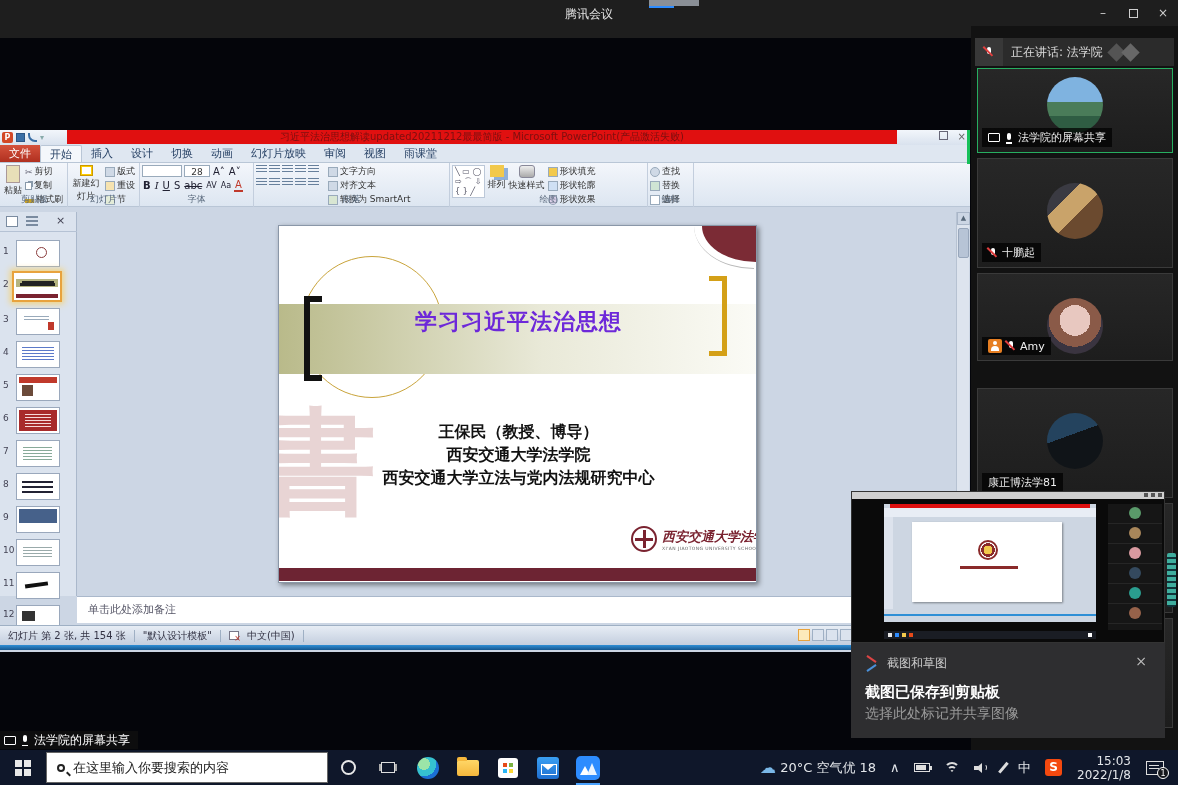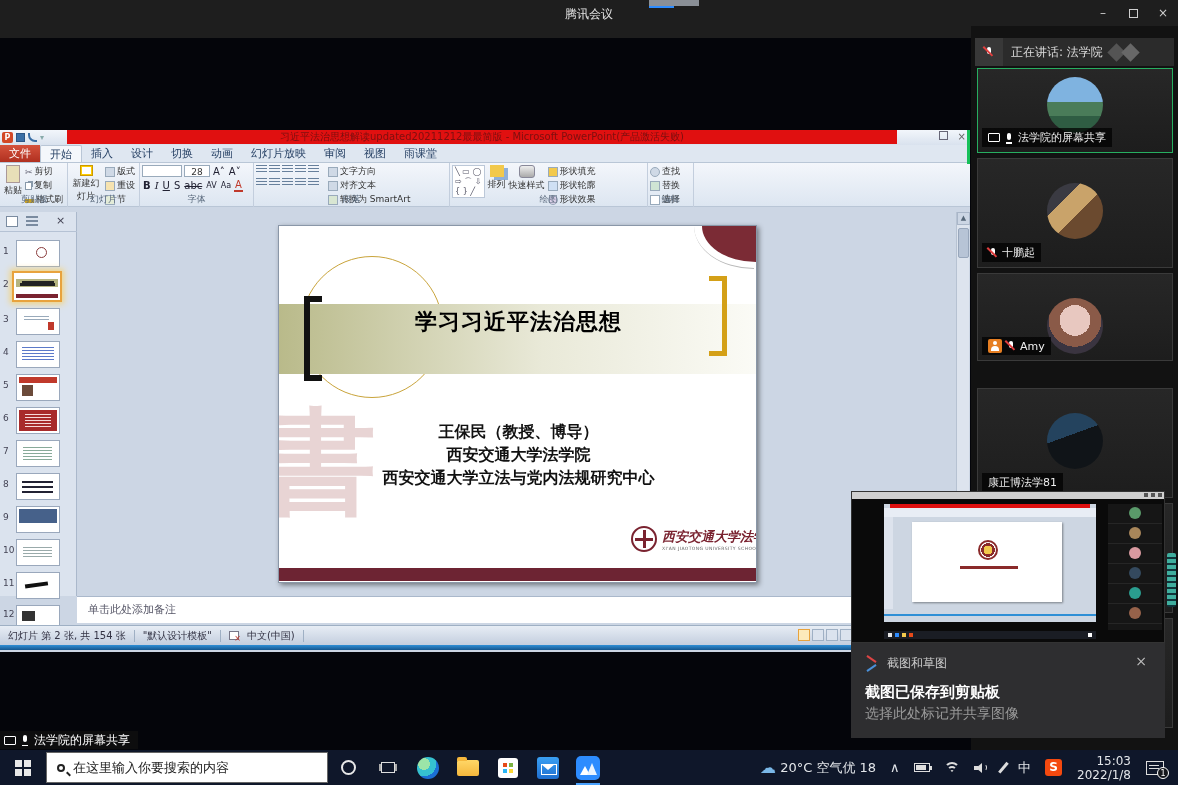--- a/index.html
+++ b/index.html
@@ -77,21 +77,21 @@
   .m10 { background:#fff; } .m10::before{ content:""; position:absolute; left:10%; top:22%; right:14%; height:55%; background:repeating-linear-gradient(#9aa 0 1px, transparent 1px 3px); }
   .m11 { background:#fff; } .m11::before{ content:""; position:absolute; left:15%; top:40%; width:60%; height:4px; background:#111; transform:rotate(-8deg); }
   .m12 { background:#fff; } .m12::before{ content:""; position:absolute; left:8%; top:20%; width:35%; height:60%; background:#333; }
 
   
   .slide { position:absolute; left:278px; top:95px; width:479px; height:358px; background:#fff; border:1px solid #8a97a8; box-shadow:2px 2px 5px rgba(0,0,0,.45); overflow:hidden; }
   .corner { position:absolute; right:0; top:0; width:54px; height:36px; background:#7b2b35; border-bottom-left-radius:100%; }
   .corner::after { content:""; position:absolute; left:-8px; top:0; width:60px; height:42px; border-bottom-left-radius:100%; border-bottom:1px solid #b9b9b9; }
   .goldcircle { position:absolute; left:22px; top:30px; width:142px; height:142px; border:1.5px solid #c9a43b; border-radius:50%; }
   .titleband { position:absolute; left:0; top:78px; width:479px; height:70px; background:linear-gradient(90deg,#b9ba8a 0,#e9e9d8 55%,#fbfbf6 100%); }
-  .stitle { position:absolute; left:0; top:80px; width:479px; text-align:center; font-weight:bold; color:#000000; font-size:22px; line-height:32px; letter-spacing:1px; }
+  .stitle { position:absolute; left:0; top:80px; width:479px; text-align:center; font-weight:bold; color:#6d28d9; font-size:22px; line-height:32px; letter-spacing:1px; }
   .brkL { position:absolute; left:25px; top:70px; width:18px; height:85px; border-left:6px solid #111; border-top:6px solid #111; border-bottom:6px solid #111; }
   .brkR { position:absolute; left:430px; top:50px; width:18px; height:80px; border-right:5px solid #d4a017; border-top:5px solid #d4a017; border-bottom:5px solid #d4a017; }
   .sbody { position:absolute; left:0; top:194px; width:479px; text-align:center; font-weight:bold; color:#111; font-size:16px; line-height:23px; }
   .watermark { position:absolute; left:-18px; top:160px; font-size:115px; color:rgba(150,60,60,.22); font-weight:bold; }
   .sbar { position:absolute; left:0; top:342px; width:479px; height:13px; background:#6d2433; }
   .slogo { position:absolute; left:352px; top:300px; display:flex; gap:5px; align-items:center; }
   .emblem { width:26px; height:26px; border:2px solid #7a2330; border-radius:50%; position:relative; }
   .emblem::before { content:""; position:absolute; left:10px; top:2px; width:3px; height:18px; background:#7a2330; }
   .emblem::after { content:""; position:absolute; left:2px; top:10px; width:18px; height:3px; background:#7a2330; }
   .slogo .cn { font-size:13px; font-weight:bold; font-style:italic; color:#7a2330; white-space:nowrap; }

